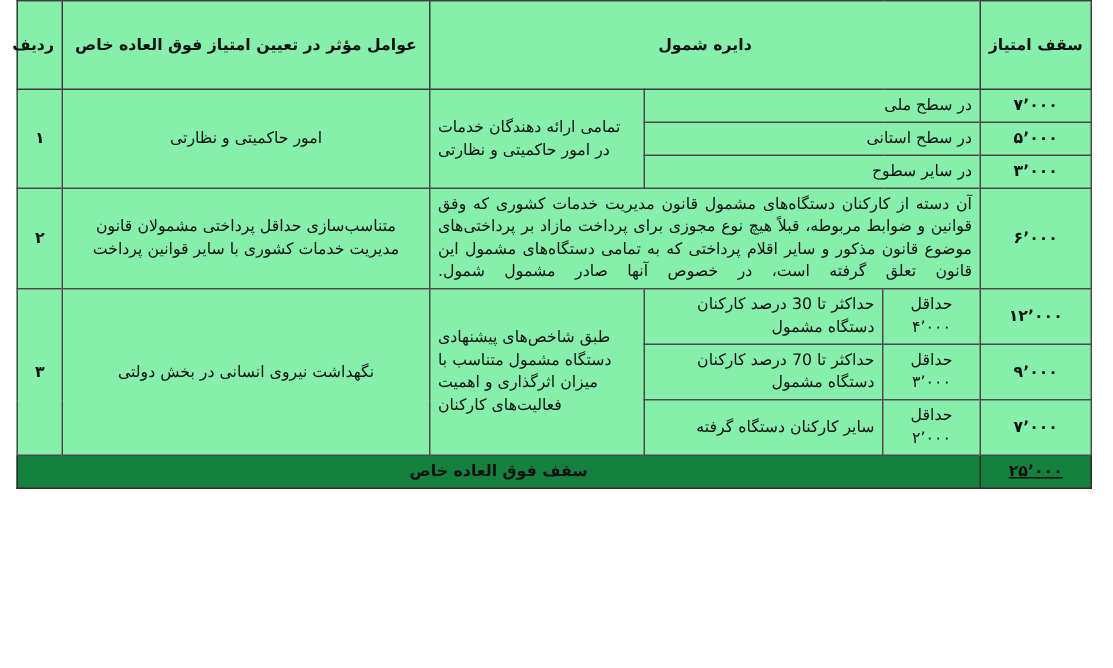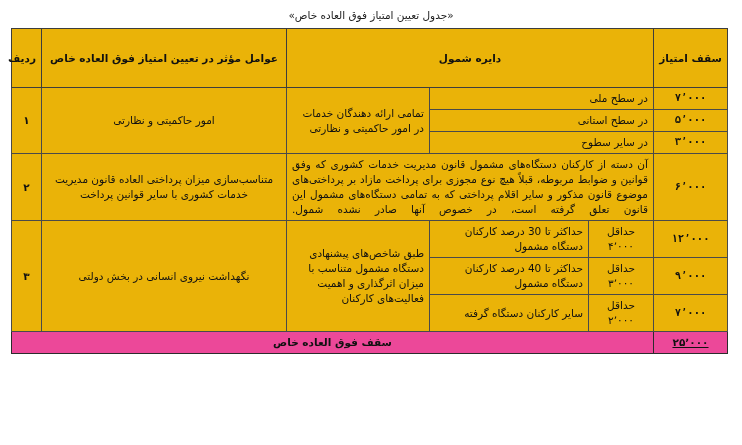--- a/index.html
+++ b/index.html
@@ -41,21 +41,21 @@
     direction: rtl;
     background: #ffffff;
   }
   table.grid td, table.grid th {
     border: 1px solid #3d3d3d;
     padding: 3px 5px;
     vertical-align: middle;
     color: #111111;
     font-size: 10.5px;
     line-height: 15px;
-    background: #eab308;
+    background: #86efac;
   }
   
   thead th {
     background: #efefef;
     font-weight: bold;
     text-align: center;
     font-size: 11px;
     line-height: 15px;
     height: 52px;
     border: 1.4px solid #2c2c2c;
@@ -72,21 +72,21 @@
     font-weight: bold;
     font-size: 11.5px;
   }
   td.factor {
     text-align: center;
     font-size: 11px;
     line-height: 19px;
     padding: 6px 10px;
   }
   td.scope-main {
-    text-align: right;
+    text-align: left;
     font-size: 11px;
     line-height: 19px;
     padding: 6px 9px;
   }
   td.scope-long {
     text-align: justify;
     text-align-last: justify;
     font-size: 10.2px;
     line-height: 18.5px;
     padding: 7px 8px;
@@ -104,24 +104,23 @@
     line-height: 14px;
     padding: 4px 2px;
   }
   td.minimum .mn-label { display: block; }
   td.minimum .mn-value { display: block; }
   td.ceiling {
     text-align: center;
     font-weight: bold;
     font-size: 11.5px;
     letter-spacing: 0.3px;
-    font-family: Liberation Mono, monospace;
   }
   tr.total-row td {
-    background: #ec4899;
+    background: #15803d;
     border: 1.4px solid #2c2c2c;
   }
   td.total-label {
     text-align: center;
     font-weight: bold;
     font-size: 11px;
   }
   td.total-value {
     text-align: center;
     font-weight: bold;
@@ -129,21 +128,20 @@
     letter-spacing: 0.3px;
     text-decoration: underline;
   }
   tr.r1 td, tr.r2 td, tr.r3 td { border-color: #4a4a4a; }
 </style>
 </head>
 <body>
 
 <div class="page">
 
-  <div class="doc-title">«جدول تعیین امتیاز فوق العاده خاص»</div>
 
   <div class="table-wrap">
     <table class="grid">
       <colgroup>
         <col class="col-ceiling">
         <col class="col-scope-c">
         <col class="col-scope-b">
         <col class="col-scope-a">
         <col class="col-factor">
         <col class="col-radif">
@@ -170,44 +168,44 @@
           <td class="scope-sub" colspan="2">در سطح استانی</td>
         </tr>
         <tr class="r1">
           <td class="ceiling">۳٬۰۰۰</td>
           <td class="scope-sub" colspan="2">در سایر سطوح</td>
         </tr>
 
         <tr class="r2">
           <td class="ceiling">۶٬۰۰۰</td>
           <td class="scope-long" colspan="3">
-            <span>آن دسته از کارکنان دستگاه‌های مشمول قانون مدیریت خدمات کشوری که وفق قوانین و ضوابط مربوطه، قبلاً هیچ نوع </span><b>مجوزی برای پرداخت مازاد</b><span> بر پرداختی‌های موضوع قانون مذکور و سایر اقلام پرداختی که به تمامی دستگاه‌های مشمول این قانون تعلق گرفته است، در خصوص آنها صادر </span><b>نشده</b><span> شمول.</span>
-          </td>
-          <td class="factor">متناسب‌سازی میزان پرداختی العاده قانون مدیریت خدمات کشوری با سایر قوانین پرداخت</td>
+            <span>آن دسته از کارکنان دستگاه‌های مشمول قانون مدیریت خدمات کشوری که وفق قوانین و ضوابط مربوطه، قبلاً هیچ نوع </span><b>مجوزی برای پرداخت مازاد</b><span> بر پرداختی‌های موضوع قانون مذکور و سایر اقلام پرداختی که به تمامی دستگاه‌های مشمول این قانون تعلق گرفته است، در خصوص آنها صادر </span><b>مشمول</b><span> شمول.</span>
+          </td>
+          <td class="factor">متناسب‌سازی حداقل پرداختی مشمولان قانون مدیریت خدمات کشوری با سایر قوانین پرداخت</td>
           <td class="radif">۲</td>
         </tr>
 
         <tr class="r3">
           <td class="ceiling">۱۲٬۰۰۰</td>
           <td class="minimum">
             <span class="mn-label">حداقل</span>
             <span class="mn-value">۴٬۰۰۰</span>
           </td>
           <td class="scope-sub">حداکثر تا 30 درصد کارکنان دستگاه مشمول</td>
           <td class="scope-main" rowspan="3">طبق شاخص‌های پیشنهادی دستگاه مشمول متناسب با میزان اثرگذاری و اهمیت فعالیت‌های کارکنان</td>
           <td class="factor" rowspan="3">نگهداشت نیروی انسانی در بخش دولتی</td>
           <td class="radif" rowspan="3">۳</td>
         </tr>
         <tr class="r3">
           <td class="ceiling">۹٬۰۰۰</td>
           <td class="minimum">
             <span class="mn-label">حداقل</span>
             <span class="mn-value">۳٬۰۰۰</span>
           </td>
-          <td class="scope-sub">حداکثر تا 40 درصد کارکنان دستگاه مشمول</td>
+          <td class="scope-sub">حداکثر تا 70 درصد کارکنان دستگاه مشمول</td>
         </tr>
         <tr class="r3">
           <td class="ceiling">۷٬۰۰۰</td>
           <td class="minimum">
             <span class="mn-label">حداقل</span>
             <span class="mn-value">۲٬۰۰۰</span>
           </td>
           <td class="scope-sub">سایر کارکنان دستگاه گرفته</td>
         </tr>
 

